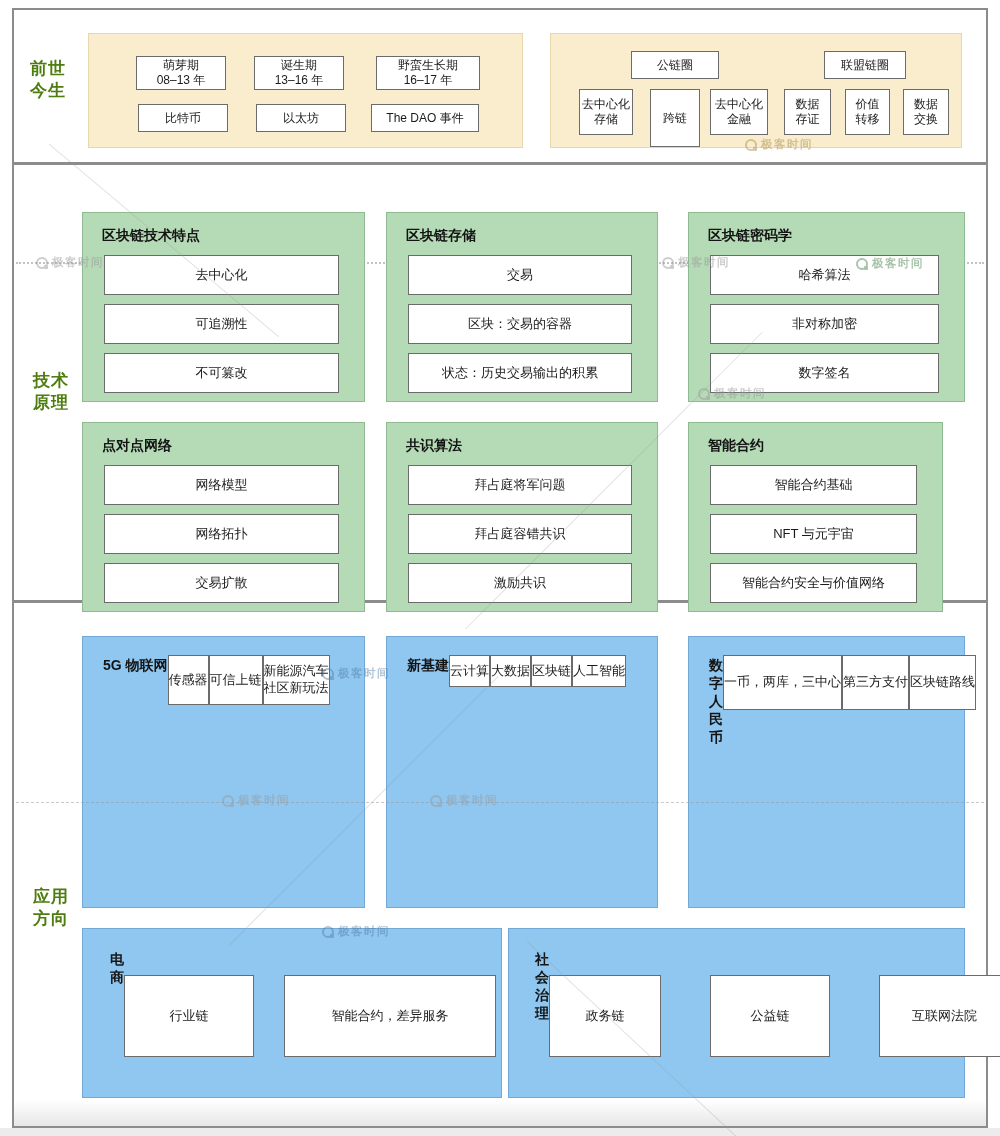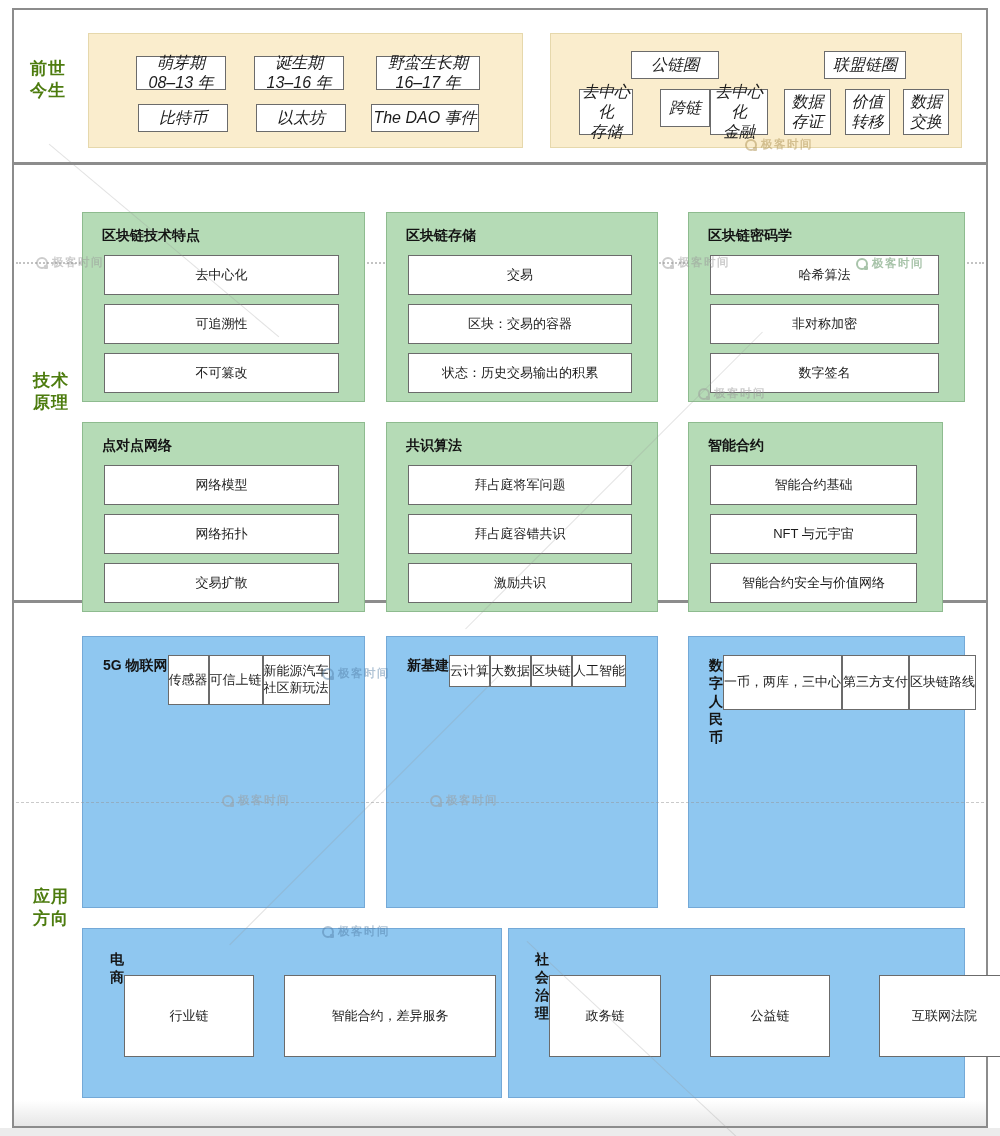--- a/index.html
+++ b/index.html
@@ -30,31 +30,31 @@
   .box{
     background:#ffffff;border:1px solid #6b6b6b;box-sizing:border-box;
     display:flex;align-items:center;justify-content:center;text-align:center;
     font-size:13px;line-height:1.3;white-space:pre-line;color:#1b1b1b;
   }
 
   
   .ypanel{position:absolute;background:#faedcd;border:1px solid #e6d8ac;box-sizing:border-box;}
   #panel-timeline{left:74px;top:23px;width:435px;height:115px;}
   #panel-ecosystem{left:536px;top:23px;width:412px;height:115px;}
-  .ypanel .box{position:absolute;font-size:16px;line-height:1.25;font-style:italic;}
+  .ypanel .box{position:absolute;font-size:12px;line-height:1.25;}
   #tl-a1{left:47px;top:22px;width:90px;height:34px}
   #tl-a2{left:165px;top:22px;width:90px;height:34px}
   #tl-a3{left:287px;top:22px;width:104px;height:34px}
   #tl-b1{left:49px;top:70px;width:90px;height:28px}
   #tl-b2{left:167px;top:70px;width:90px;height:28px}
   #tl-b3{left:282px;top:70px;width:108px;height:28px}
   #eco-h1{left:80px;top:17px;width:88px;height:28px}
   #eco-h2{left:273px;top:17px;width:82px;height:28px}
   #eco-b1{left:28px;top:55px;width:54px;height:46px}
-  #eco-b2{left:109px;top:55px;width:50px;height:38px}
+  #eco-b2{left:99px;top:55px;width:50px;height:58px}
   #eco-b3{left:159px;top:55px;width:58px;height:46px}
   #eco-b4{left:233px;top:55px;width:47px;height:46px}
   #eco-b5{left:294px;top:55px;width:45px;height:46px}
   #eco-b6{left:352px;top:55px;width:46px;height:46px}
 
   
   .gpanel{
     position:absolute;background:#b5dbb6;border:1px solid rgba(110,160,112,.55);
     box-sizing:border-box;display:flex;flex-direction:column;padding:12px 25px 12px 21px;margin-top:24px;
   }

